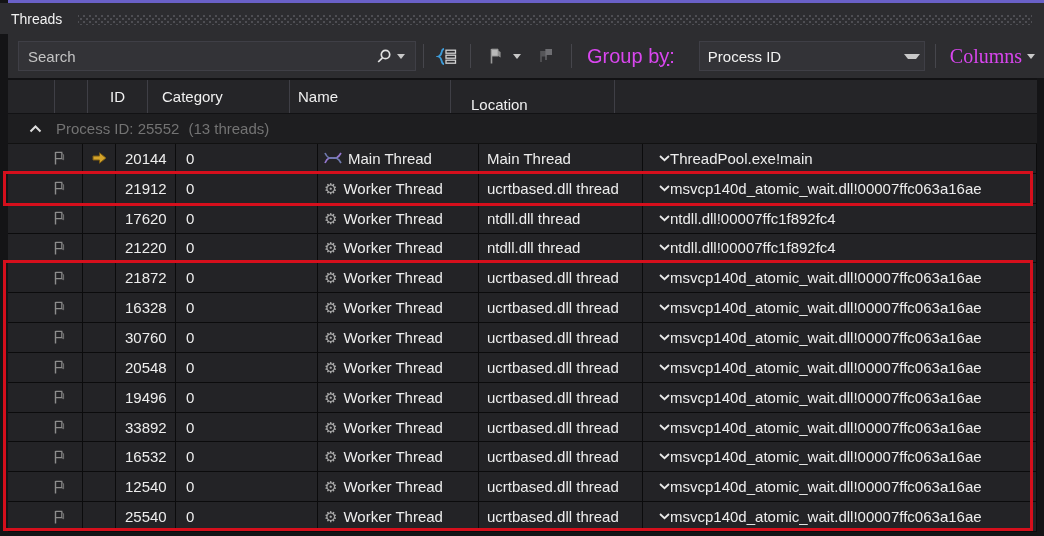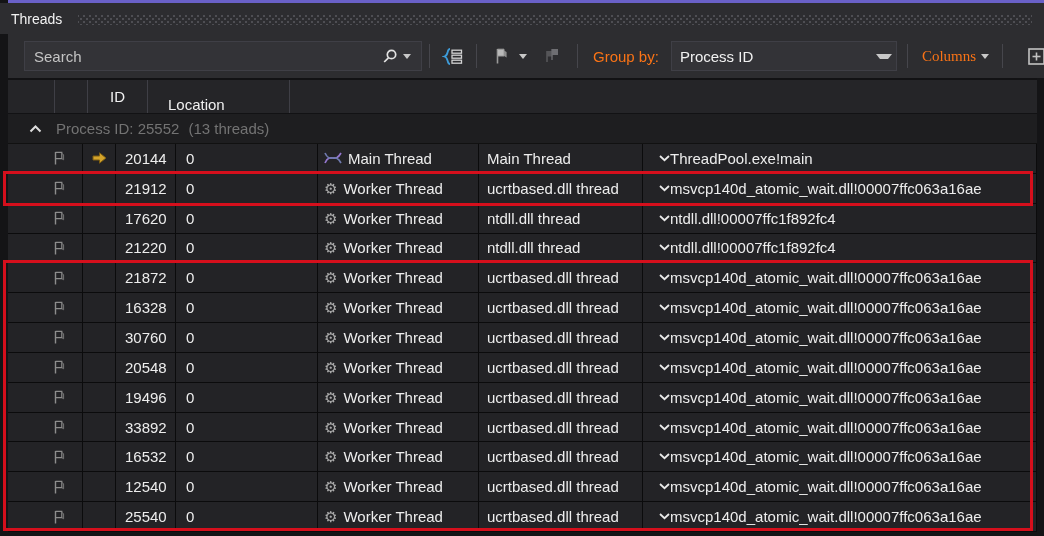--- a/index.html
+++ b/index.html
@@ -15,42 +15,42 @@
   }
   .title { color:#f2f2f2; font-size:14px; white-space:nowrap; }
   .drag-dots {
     flex:1; height:10px; margin-top:2px;
     background-image: radial-gradient(#4e4e53 1px, transparent 1.35px),
                       radial-gradient(#4e4e53 1px, transparent 1.35px);
     background-size:6px 6px; background-position:0 1px, 3px 4px;
   }
   .toolbar {
     margin-left:8px; height:44px; background:#2d2d30;
-    display:flex; align-items:center; padding-left:16px;
+    display:flex; align-items:center; padding-left:10px;
   }
   .searchbox {
     width:398px; height:30px; background:#333337; border:1px solid #3f3f46;
     display:flex; align-items:center; flex-shrink:0;
   }
   .searchbox input {
     flex:1; background:transparent; border:none; outline:none;
     color:#e8e8e8; font-size:15px; padding:0 6px 0 9px;
     font-family:"Liberation Sans", sans-serif;
   }
   .searchbox input::placeholder { color:#c4c4c4; opacity:1; }
   .search-btn { display:flex; align-items:center; gap:5px; padding:0 10px 0 4px; height:100%; cursor:pointer; }
   .caret { width:0; height:0; border-left:4px solid transparent; border-right:4px solid transparent; border-top:5px solid #c8c8c8; }
   .tsep { width:1px; height:24px; background:#46464c; margin:0 7px; flex-shrink:0; }
   .tbtn { display:flex; align-items:center; justify-content:center; gap:5px; height:30px; padding:0 5px; flex-shrink:0; }
-  .lbl { color:#f97316; font-size:15px; white-space:nowrap; }
+  .lbl { color:#d946ef; font-size:20px; white-space:nowrap; }
   .lbl .u { text-decoration:underline; }
   .combo {
     width:226px; height:30px; background:#333337; border:1px solid #3f3f46;
     display:flex; align-items:center; justify-content:space-between;
-    margin-left:12px; flex-shrink:0;
+    margin-left:24px; flex-shrink:0;
   }
   .combo span { color:#f1f1f1; font-size:15px; padding-left:8px; }
   .combo .caret-zone { width:24px; display:flex; justify-content:center; }
   .gridwrap { margin-left:8px; margin-right:7px; }
   .grid-header {
     display:grid; grid-template-columns:47px 33px 60px 142px 161px 164px 1fr;
     height:36px; background:#252528; border-top:2px solid #121214; border-bottom:1px solid #121214;
   }
   .hcell { display:flex; align-items:center; border-right:1px solid #3f3f46; color:#f0f0f0; font-size:15px; }
   .hcell.center { justify-content:center; }
@@ -169,20 +169,26 @@
 
   </div>
 
   <div class="gridwrap">
     <div class="grid-header" id="grid-header">
         <div class="hcell "></div>
         <div class="hcell "></div>
         <div class="hcell center">
           <span>ID</span>
         </div>
+        <div class="hcell pl14">
+          <span>Category</span>
+        </div>
+        <div class="hcell pl8">
+          <span>Name</span>
+        </div>
         <div class="hcell pl20">
           <span>Location</span>
         </div>
       </div>
 
     <div class="group-row">
       <svg class="chev-up" width="13" height="8" viewBox="0 0 13 8">
         <path d="M1.5 6.5 L6.5 1.5 L11.5 6.5" fill="none" stroke="#dddddd" stroke-width="2"></path>
       </svg>
       <span class="gtext">Process ID: 25552</span>

